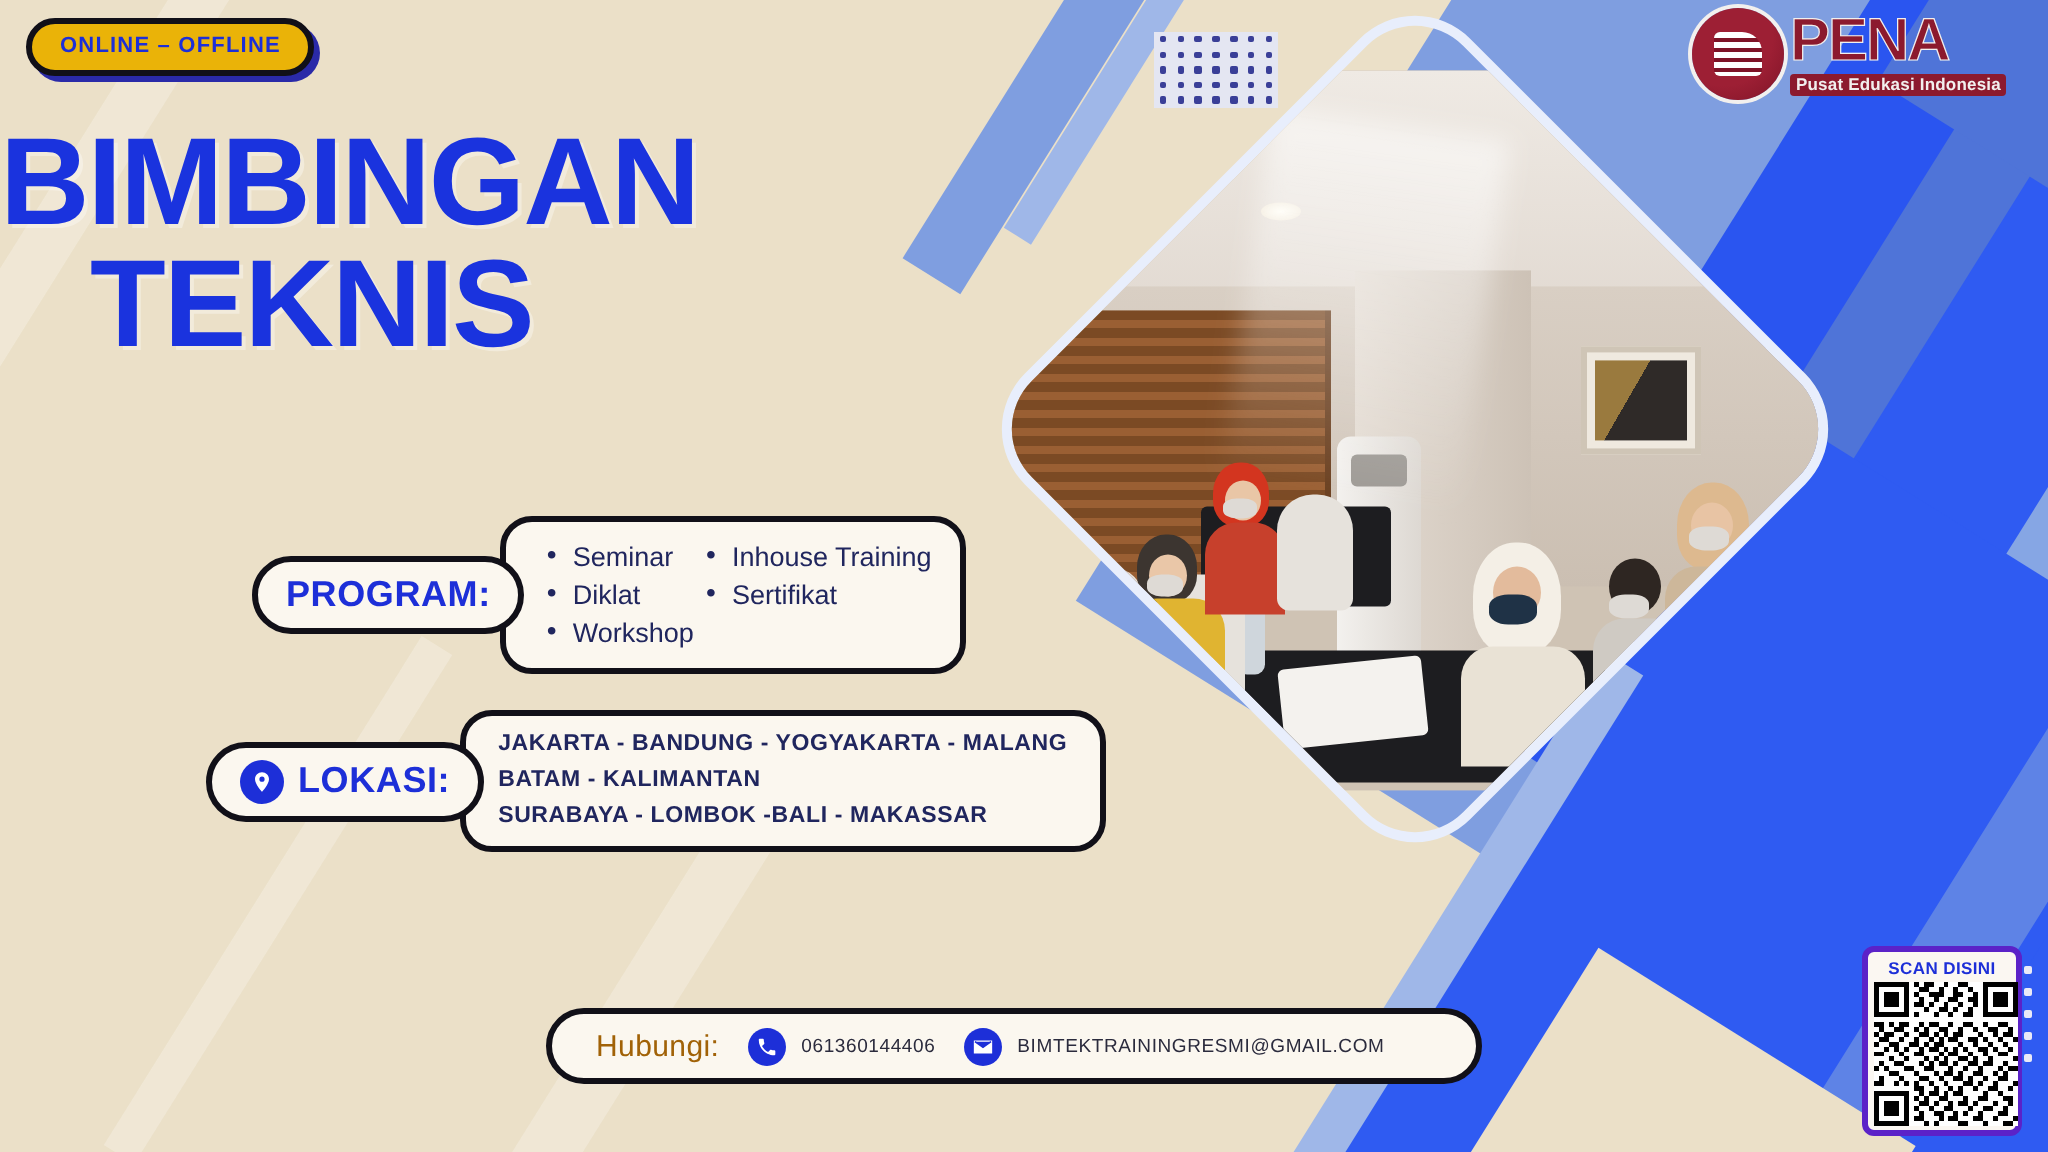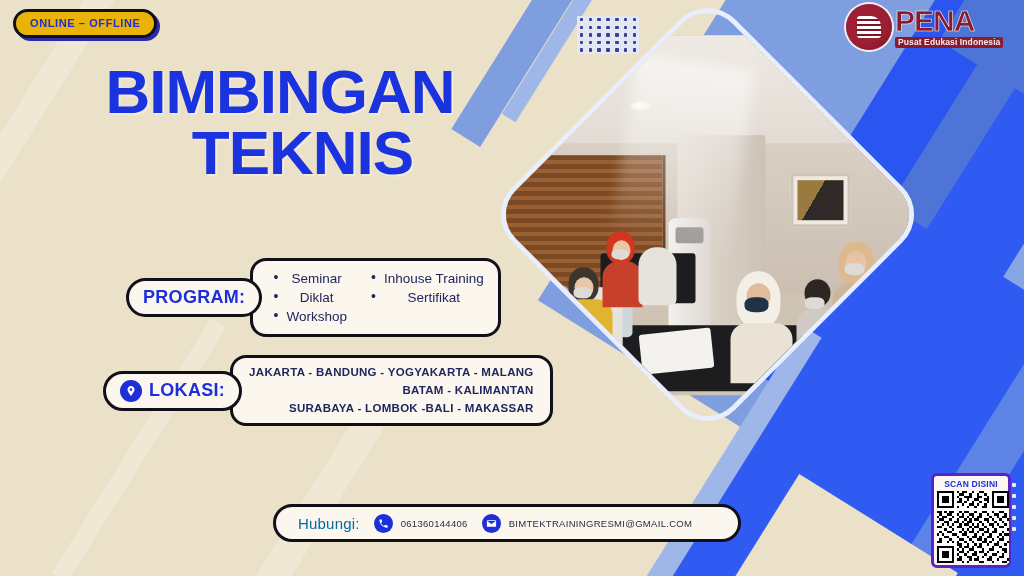--- a/index.html
+++ b/index.html
@@ -89,21 +89,20 @@
     border: 3px solid #111018;
     border-radius: 20px;
     box-shadow: 3px 3px 0 #2a2aa8;
     font-size: 11px; font-weight: bold; letter-spacing: .6px;
     color: #1d2fd8;
   }
 
   
   .headline {
     position: absolute; left: 0px; top: 62px; width: 560px;
-    text-align: center;
     color: #1a33de;
     font-weight: bold;
     font-size: 62px;
     line-height: .98;
     letter-spacing: -1px;
     text-shadow: 2px 2px 0 rgba(255,255,255,.35);
   }
   .headline .l2 { display:block;padding-left:45px; }
 
   
@@ -122,52 +121,52 @@
   .panel {
     background: #fbf7ef;
     border: 3px solid #111018;
     border-radius: 16px;
     padding: 8px 14px 8px 20px;
     margin-left: -12px;
     color: #20265e;
   }
 
   #program-row { left: 126px; top: 258px; }
-  #program-panel { display: flex; gap: 24px; text-align: center; }
+  #program-panel { display: flex; gap: 6px; }
   #program-panel ul { list-style: none; margin: 0; padding: 0; }
   #program-panel li {
     font-size: 13.5px; line-height: 1.42; white-space: nowrap;
     position: relative; padding-left: 13px;
   }
   #program-panel li:before {
     content: "•"; position: absolute; left: 0; top: -1px; font-size: 14px;
   }
 
   #lokasi-row { left: 103px; top: 355px; }
-  #lokasi-panel { text-align: right; padding: 6px 16px; }
+  #lokasi-panel { text-align: left; padding: 6px 16px; }
   #lokasi-panel div { font-size: 11.5px; font-weight: bold;
     letter-spacing: .3px; line-height: 1.55; white-space: nowrap; }
 
   .pin-badge {
     width: 22px; height: 22px; border-radius: 50%;
     background: #1d2fd8; display:flex; align-items:center; justify-content:center;
   }
 
   
   #contact-bar {
     position: absolute; left: 273px; top: 504px;
     width: 468px; height: 38px;
     background: #fbf7ef;
     border: 3px solid #111018;
     border-radius: 22px;
     display: flex; align-items: center; gap: 14px;
     padding: 0 22px;
     box-sizing: border-box;
   }
-  #contact-bar .hub { color:#0369a1; font-size:15px; font-weight:500; letter-spacing:.2px; }
+  #contact-bar .hub { color:#a16207; font-size:15px; font-weight:500; letter-spacing:.2px; }
   .contact-item { display:flex; align-items:center; gap:8px; }
   .cicon { width: 19px; height: 19px; border-radius: 50%; background:#1d2fd8;
     display:flex; align-items:center; justify-content:center; flex: none; }
   .ctext { font-size: 9.5px; color:#2b2b3d; letter-spacing:.3px; white-space:nowrap; }
 
   
   #dot-grid { position:absolute; left:577px; top:16px; width:62px; height:38px;
     background:#e4e6f2; display:grid;
     grid-template-columns: repeat(7,1fr); grid-template-rows: repeat(5,1fr);
     place-items:center; }

